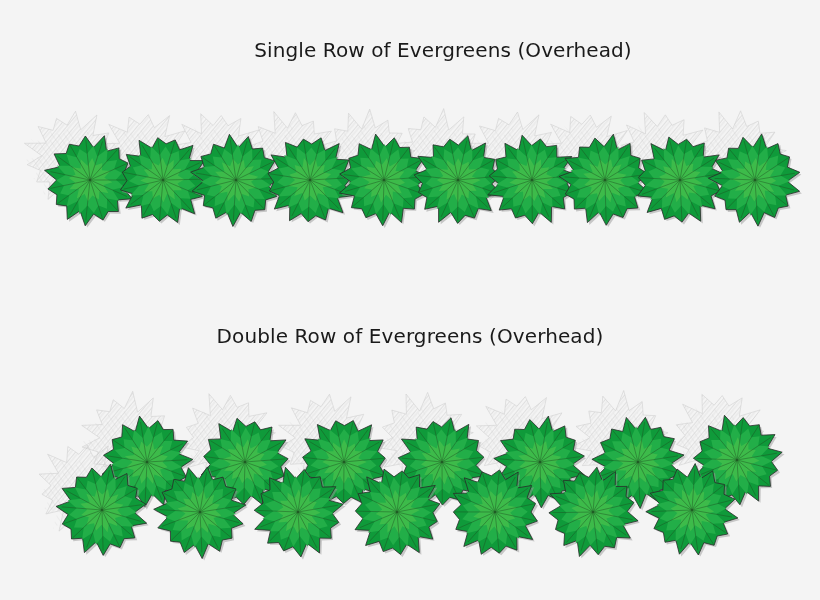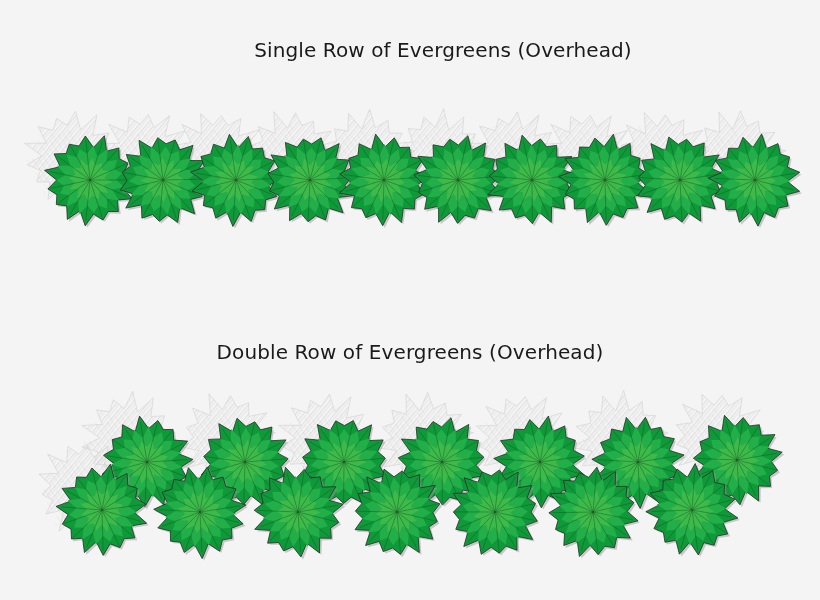--- a/index.html
+++ b/index.html
@@ -1,19 +1,19 @@
 <!DOCTYPE html>
 <html><head>
 <meta charset="utf-8">
 <style>
   html, body { margin:0; padding:0; }
   body { width:820px; height:600px; background:#f4f4f4; position:relative; overflow:hidden; font-family:"DejaVu Sans", sans-serif; }
   .title { position:absolute; left:0; width:820px; text-align:center; font-size:20px; color:#1a1a1a; letter-spacing:0.1px; }
   #t1 { top:38px;padding-left:33px; }
-  #t2 { top:340px; }
+  #t2 { top:324px; }
   svg.stage { position:absolute; left:0; top:0; }
 </style>
 </head>
 <body>
 
 <div id="t1" class="title">Single Row of Evergreens (Overhead)</div>
 <div id="t2" class="title">Double Row of Evergreens (Overhead)</div>
 
 <svg class="stage" width="820" height="600" viewBox="0 0 820 600">
   <defs>

